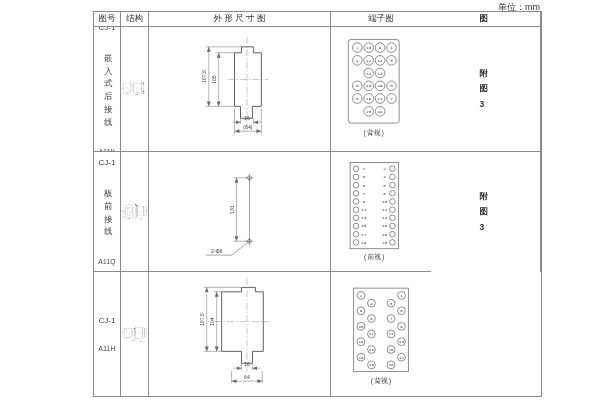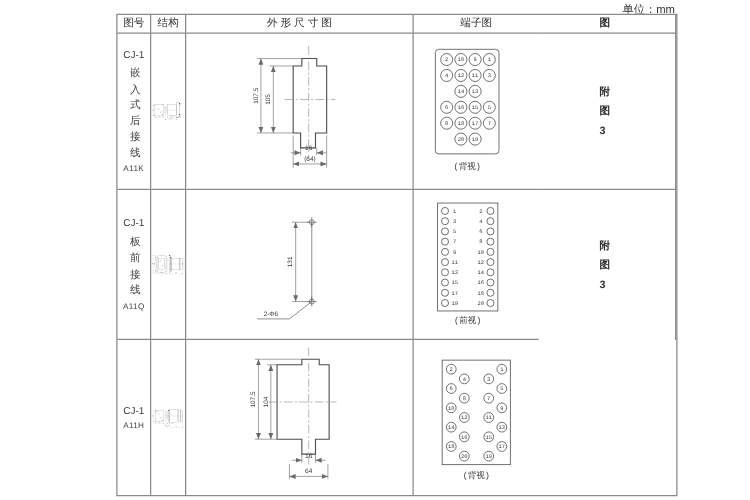--- a/index.html
+++ b/index.html
@@ -7,21 +7,21 @@
        font-family:"Liberation Sans","DejaVu Sans",sans-serif;color:#3c3c3c;overflow:hidden;}
   .unit{position:absolute;top:1px;right:60px;font-size:9px;color:#333;}
   .tbl{position:absolute;left:93px;top:11px;width:447px;height:384px;
        display:grid;grid-template-columns:27px 28px 182px 100px 110px;
        grid-template-rows:15px 125px 120px 124px;border:1px solid #8a8a8a;background:#fff;}
   .cell{border-right:1px solid #8a8a8a;border-bottom:1px solid #8a8a8a;
         display:flex;align-items:center;justify-content:center;overflow:hidden;min-width:0;min-height:0;}
   .lc{border-right:none;font-family:Liberation Mono, monospace;} .lr{border-bottom:none;}
   .hdr{font-size:8.5px;color:#2e2e2e;white-space:nowrap;}
   .vtext{width:12px;text-align:left;word-break:break-all;line-height:1.8;font-size:8.5px;color:#2e2e2e;font-weight:bold;}
-  .struct{flex-direction:column;gap:4px;}
+  .struct{flex-direction:column;gap:20px;}
   .model{font-size:8px;}
   .sname{width:11px;text-align:right;word-break:break-all;line-height:1.5;font-size:8.5px;}
   .code{font-size:6.5px;letter-spacing:0.3px;}
   .draw{align-items:stretch;}
   .draw svg{width:100%;height:100%;display:block;}
   
   .ln{stroke:#4d4d4d;stroke-width:0.9;fill:none;stroke-linejoin:miter;}
   .thin{stroke:#5a5a5a;stroke-width:0.55;fill:none;}
   .dim{stroke:#6a6a6a;stroke-width:0.5;fill:none;}
   .cl{stroke:#8c8c8c;stroke-width:0.5;fill:none;stroke-dasharray:7 2 1.5 2;}

